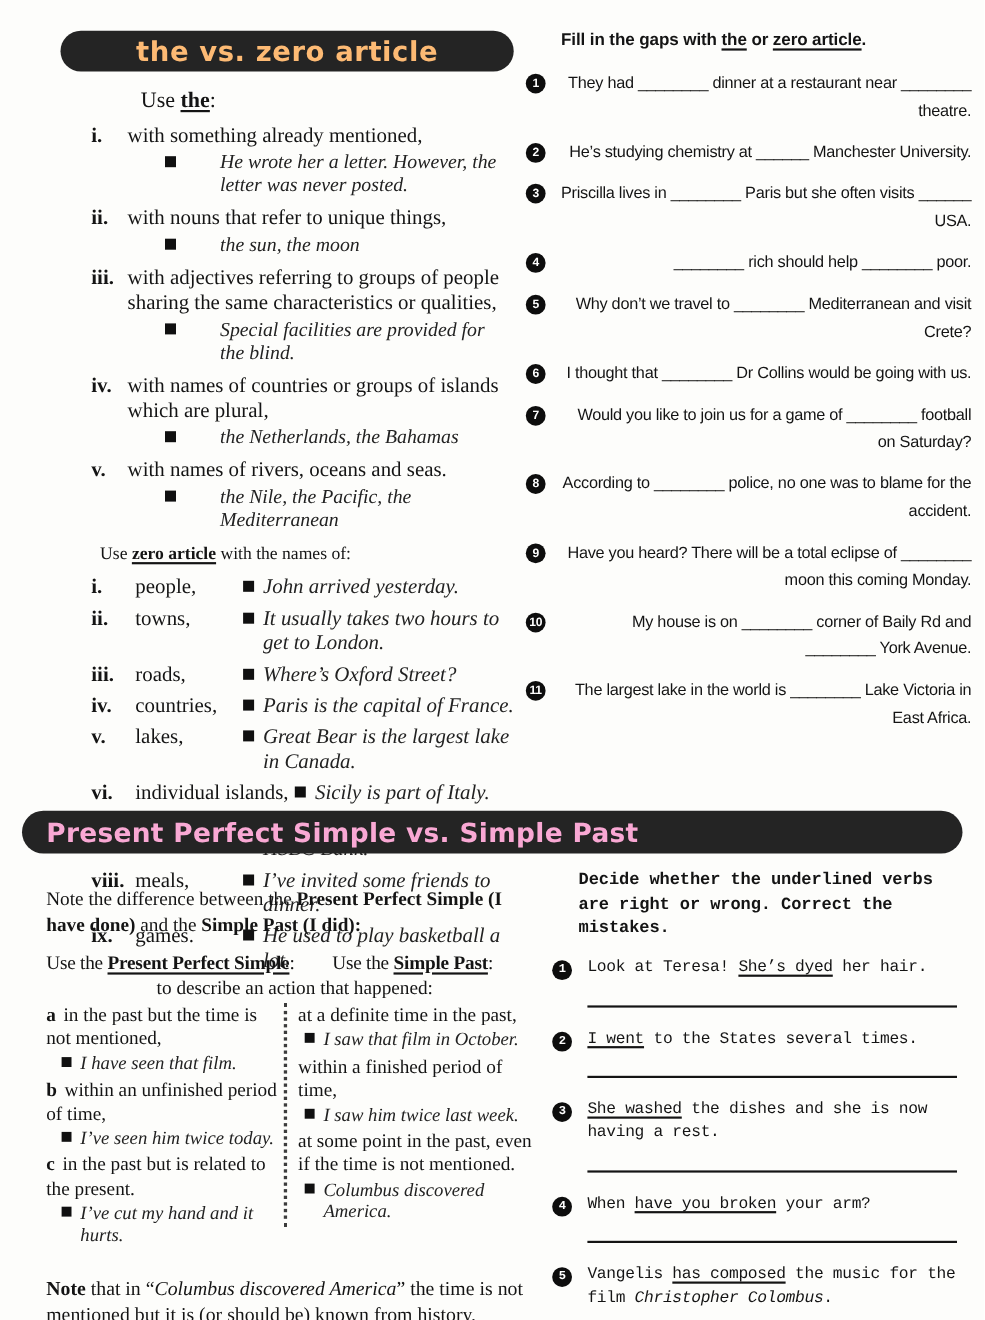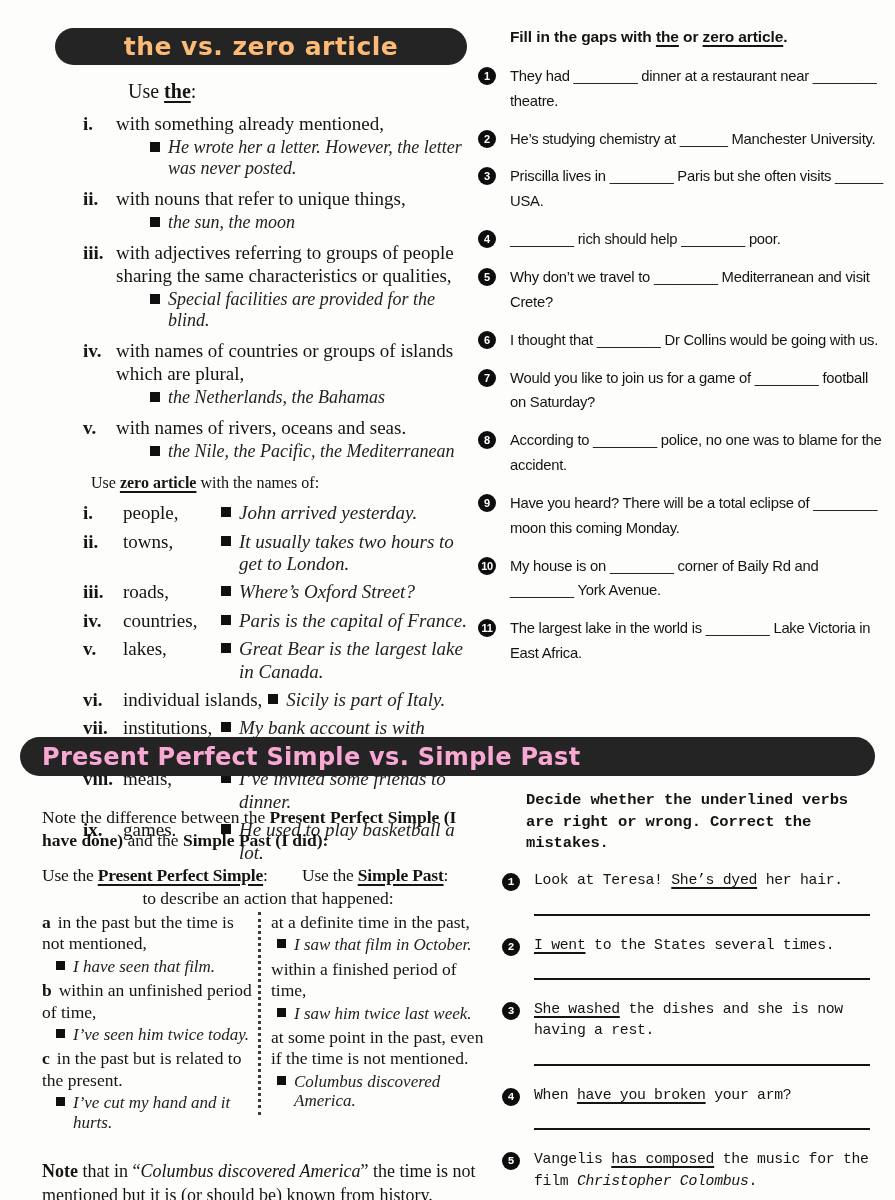--- a/index.html
+++ b/index.html
@@ -17,39 +17,39 @@
   .pill{
     background:#242424;color:#fdba74;border-radius:20px;height:37px;
     display:flex;align-items:center;justify-content:center;
     font-family:"DejaVu Sans",sans-serif;font-weight:bold;font-size:25px;letter-spacing:.5px;
   }
   .use-heading{font-size:20px;margin:15px 0 10px 73px;}
   .zero-heading{font-size:16px;margin:12px 0 10px 36px;}
   .rule{display:flex;margin:0 0 1px 28px;font-size:19px;line-height:1.2;}
   .rnum{font-weight:bold;width:33px;flex:none;}
   .rtext{flex:1;}
-  .rex{display:flex;margin:1px 0 9px 95px;font-size:18px;line-height:1.18;}
+  .rex{display:flex;margin:1px 0 9px 95px;font-size:18px;line-height:1.18;gap:32px;}
   .sq{display:inline-block;width:10px;height:10px;background:#101010;flex:none;margin:5px 8px 0 0;}
   .sq-s{width:9px;height:9px;margin-top:4px;}
   .extext{font-style:italic;flex:1;color:#222;}
   .zrow{display:flex;margin:0 0 6px 28px;font-size:19px;line-height:1.18;}
   .znum{font-weight:bold;width:40px;flex:none;}
   .zlabel{min-width:92px;padding-right:6px;flex:none;}
   .zex{flex:1;display:flex;}
 
   
   .sec1-right{position:absolute;left:478px;top:27px;width:405px;font-family:"Liberation Sans",sans-serif;}
   .instr{font-weight:bold;font-size:15.5px;margin:0 0 16px 32px;line-height:1.35;letter-spacing:-.1px;}
   .xitem{display:flex;margin-bottom:13px;font-size:14.8px;letter-spacing:-.25px;}
   .badge{
     flex:none;min-width:18px;height:18px;border-radius:50%;background:#0d0d0d;color:#fff;
     font-weight:bold;font-size:11px;display:flex;align-items:center;justify-content:center;
     margin:3px 14px 0 0;box-sizing:border-box;
   }
-  .xtext{flex:1;line-height:1.68;}
+  .xtext{flex:1;line-height:1.68;text-align:right;}
 
   
   .sec2{position:absolute;left:20px;top:737px;width:855px;}
   .bar{
     background:#242424;color:#f9a8d4;border-radius:20px;height:39px;
     display:flex;align-items:center;padding-left:22px;box-sizing:border-box;
     font-family:"DejaVu Sans",sans-serif;font-weight:bold;font-size:24px;letter-spacing:.3px;
   }
   .sec2-cols{display:flex;align-items:flex-start;}
   .s2-left{width:452px;margin:30px 0 0 22px;font-size:17.5px;line-height:1.3;}

